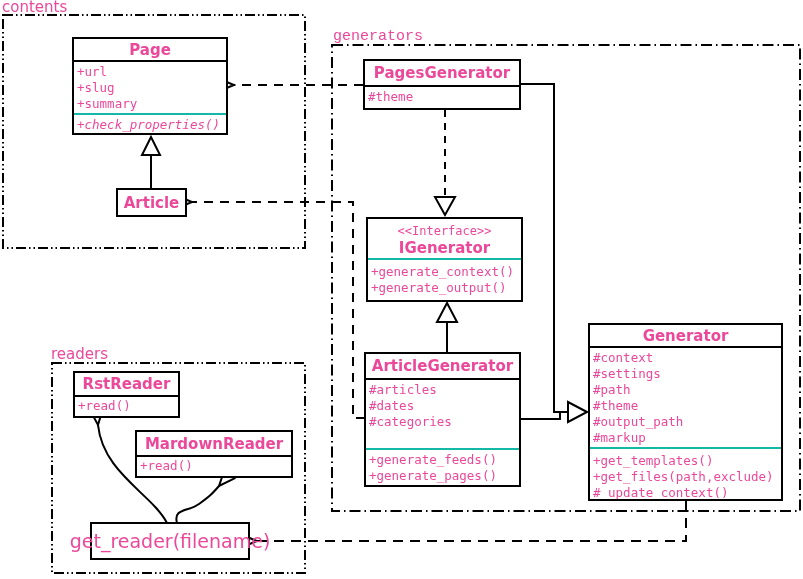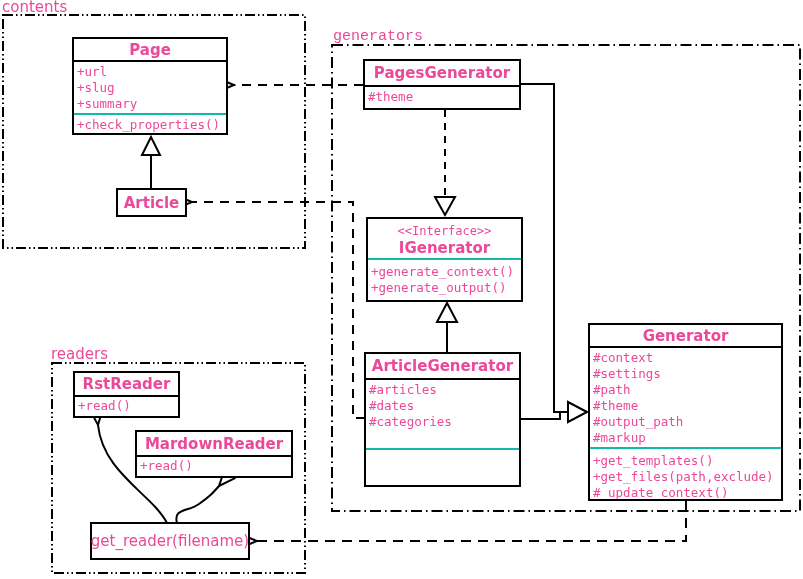--- a/index.html
+++ b/index.html
@@ -16,21 +16,21 @@
   .uml-title.noline{border-bottom:none;}
   .uml-sec{box-sizing:content-box;overflow:hidden;}
   .uml-sec.divided{border-bottom:2px solid #14b8a6;}
   .uml-row{font-family:"DejaVu Sans Mono",monospace;font-size:12.5px;line-height:16px;
            padding-left:3px;white-space:nowrap;}
   .stereotype{font-family:"DejaVu Sans Mono",monospace;font-size:12px;line-height:16px;
               text-align:center;padding-top:4px;}
   .iface-name{font-weight:bold;font-size:15px;line-height:19px;text-align:center;
               font-family:"DejaVu Sans",sans-serif;}
   .fn-box{position:absolute;box-sizing:border-box;border:2px solid #000;background:#fff;
-          display:flex;align-items:center;justify-content:center;font-size:15px;
+          display:flex;align-items:center;justify-content:center;font-size:19px;
           font-family:"DejaVu Sans",sans-serif;}
 </style>
 </head>
 <body>
 
 <div class="canvas">
 
   <svg class="layer" viewBox="0 0 803 579">
     <defs>
       <marker id="arrowOpen" markerUnits="userSpaceOnUse" markerWidth="26" markerHeight="20" viewBox="-2 -9 26 20" refX="0" refY="0" orient="auto">
@@ -70,21 +70,21 @@
   <div class="pkg-label" style="left:333px;top:29px;font-family:Liberation Mono, monospace;">generators</div>
   <div class="pkg-label" style="left:51px;top:346px;">readers</div>
 
   <div class="uml-class" style="left:72px;top:37px;width:156px;height:98px;">
     <div class="uml-title" style="height:21px;">Page</div>
     <div class="uml-sec divided" style="height:49px;padding-top:2px;">
       <div class="uml-row">+url</div>
       <div class="uml-row">+slug</div>
       <div class="uml-row">+summary</div>
     </div>
-    <div class="uml-sec" style="flex:1;padding-top:2px;">
+    <div class="uml-sec" style="flex:1;padding-top:2px;font-style:italic;">
       <div class="uml-row">+check_properties()</div>
     </div>
   </div>
 
   <div class="uml-class" style="left:116px;top:188px;width:71px;height:29px;">
     <div class="uml-title noline" style="flex:1;">Article</div>
   </div>
 
   <div class="uml-class" style="left:363px;top:59px;width:158px;height:51px;">
     <div class="uml-title" style="height:24px;">PagesGenerator</div>
@@ -103,20 +103,24 @@
       <div class="uml-row">+generate_output()</div>
     </div>
   </div>
 
   <div class="uml-class" style="left:364px;top:352px;width:157px;height:135px;">
     <div class="uml-title" style="height:24px;">ArticleGenerator</div>
     <div class="uml-sec divided" style="height:66px;padding-top:2px;">
       <div class="uml-row">#articles</div>
       <div class="uml-row">#dates</div>
       <div class="uml-row">#categories</div>
+    </div>
+    <div class="uml-sec" style="flex:1;padding-top:2px;">
+      <div class="uml-row">+generate_feeds()</div>
+      <div class="uml-row">+generate_pages()</div>
     </div>
   </div>
 
   <div class="uml-class" style="left:588px;top:323px;width:195px;height:178px;">
     <div class="uml-title" style="height:21px;">Generator</div>
     <div class="uml-sec divided" style="height:97px;padding-top:2px;">
       <div class="uml-row">#context</div>
       <div class="uml-row">#settings</div>
       <div class="uml-row">#path</div>
       <div class="uml-row">#theme</div>

